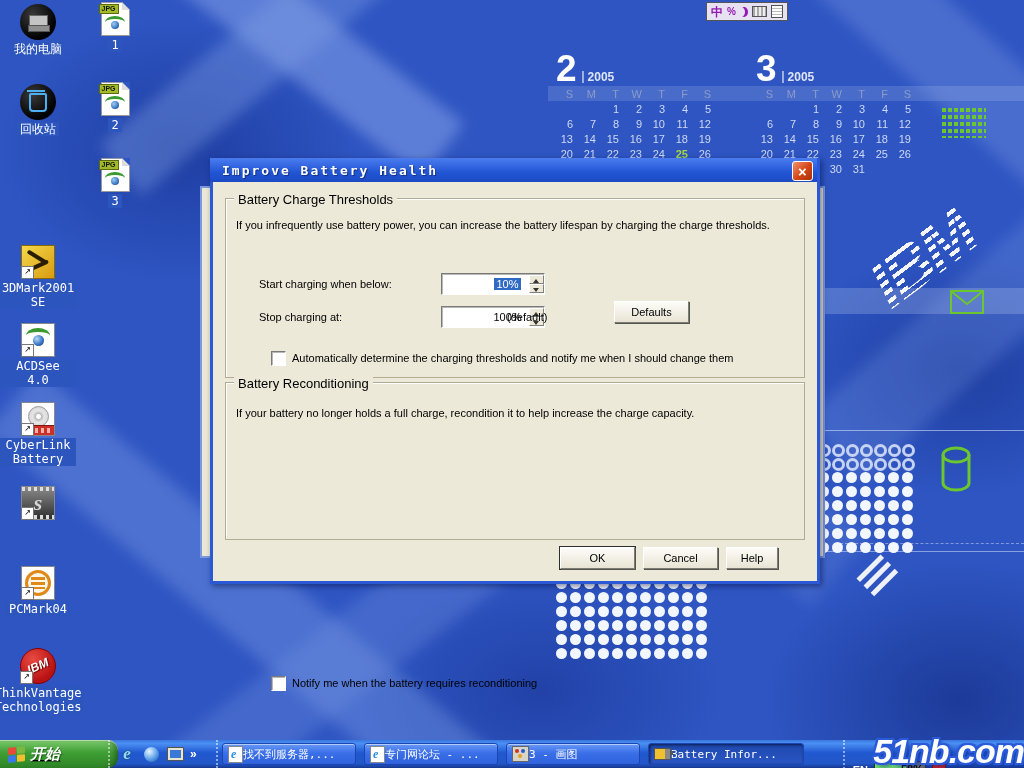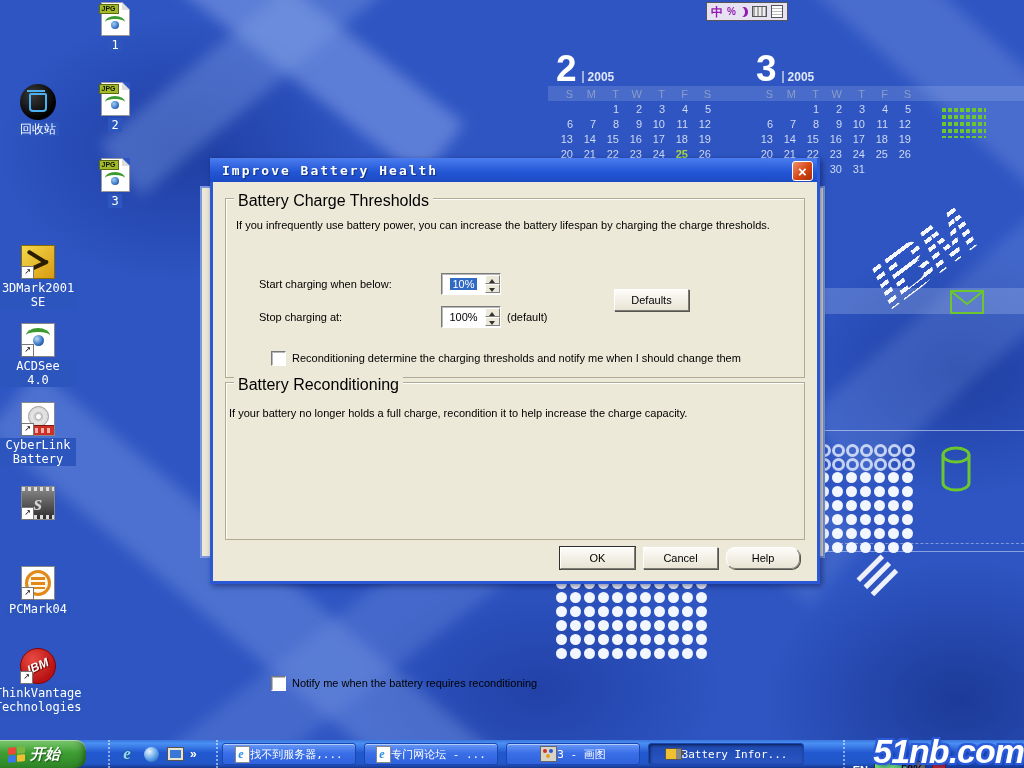--- a/index.html
+++ b/index.html
@@ -89,61 +89,61 @@
   
   .dialog{position:absolute;left:210px;top:158px;width:604px;height:420px;z-index:4;border:3px solid #2b59d6;background:#ece9d8;box-shadow:2px 2px 6px rgba(0,10,60,.5);}
   .titlebar{position:absolute;left:-3px;top:-3px;width:604px;height:24px;padding:0 0 0 3px;background:linear-gradient(180deg,#4a7cf0,#2255d4 60%,#1c4ac4);display:flex;align-items:center;}
   .title{color:#fff;font-family:"DejaVu Sans Mono",monospace;font-weight:bold;font-size:13px;letter-spacing:2px;margin-left:9px;text-shadow:1px 1px 1px #10307e;}
   .close-btn{position:absolute;right:4px;top:3px;width:19px;height:18px;border-radius:3px;border:1px solid #fff;background:linear-gradient(135deg,#f0926e,#d44414 55%,#a83008);display:flex;align-items:center;justify-content:center;}
   .close-btn::before{content:"\00d7";color:#fff;font-size:15px;font-weight:bold;line-height:15px;}
   .dbody{position:absolute;left:0;top:21px;right:0;bottom:0;font-size:11px;color:#000;}
   .grp{position:absolute;border:1px solid #b0ac94;box-shadow:inset 1px 1px 0 #fff;}
   .g1{left:12px;top:16px;width:578px;height:178px;}
   .g2{left:12px;top:200px;width:578px;height:156px;}
-  .legend{position:absolute;top:-7px;left:8px;background:#ece9d8;padding:0 4px;font-size:16px;}
+  .legend{position:absolute;top:-7px;left:8px;background:#ece9d8;padding:0 4px;font-size:13px;}
   .desc{position:absolute;left:10px;top:20px;width:560px;}
   .lbl{position:absolute;text-align:center;}
   .l-start{left:33px;top:79px;}
   .l-stop{left:33px;top:112px;}
-  .spin{position:absolute;width:58px;height:20px;background:#fff;border:1px solid;border-color:#7a7a7a #fff #fff #7a7a7a;box-shadow:inset 1px 1px 0 #b8b8b8;display:flex;align-items:center;}
+  .spin{position:absolute;width:58px;height:20px;background:#fff;border:1px solid;border-color:#7a7a7a #fff #fff #7a7a7a;box-shadow:inset 1px 1px 0 #b8b8b8;display:flex;align-items:center;padding-left:44px;}
   .s1{left:215px;top:74px;}
   .s2{left:215px;top:107px;}
   .spin-val{flex:1;text-align:center;font-size:11px;}
   .spin-val.sel{flex:none;margin:0 auto;background:#316ac5;color:#fff;padding:0 2px;}
   .spin-btns{width:15px;height:18px;display:flex;flex-direction:column;}
   .su,.sd{flex:1;background:#ece9d8;border:1px solid;border-color:#fff #808080 #808080 #fff;position:relative;}
   .su::before{content:"";position:absolute;left:3px;top:3px;border:3px solid transparent;border-bottom:4px solid #333;border-top:none;}
   .sd::before{content:"";position:absolute;left:3px;top:3px;border:3px solid transparent;border-top:4px solid #333;border-bottom:none;}
   .note{position:absolute;left:281px;top:112px;}
   button{font-family:"Liberation Sans",sans-serif;font-size:11px;background:linear-gradient(180deg,#fdfcf8,#e8e4d4);border:1px solid;border-color:#fff #7c7c74 #7c7c74 #fff;box-shadow:1px 1px 0 #55544e;position:absolute;cursor:default;}
-  .b-defaults{left:388px;top:90px;width:75px;height:22px;}
+  .b-defaults{left:388px;top:102px;width:75px;height:22px;}
   .b-recondition{left:260px;top:251px;width:202px;height:22px;}
   .b-ok{left:347px;top:365px;width:75px;height:22px;box-shadow:1px 1px 0 #55544e,0 0 0 1px #2f2f2f;}
   .b-cancel{left:430px;top:365px;width:75px;height:22px;}
-  .b-help{left:513px;top:365px;width:74px;height:22px;border-radius:9px;}
+  .b-help{left:513px;top:365px;width:52px;height:22px;}
   .cb{position:absolute;width:13px;height:13px;background:#fff;border:1px solid;border-color:#7a7a7a #fff #fff #7a7a7a;box-shadow:inset 1px 1px 0 #b8b8b8;}
   .cb1{left:45px;top:152px;}
   .cbl1{position:absolute;left:66px;top:153px;}
   .cb2{left:45px;top:293px;}
   .cbl2{position:absolute;left:66px;top:294px;}
-  .desc2{position:absolute;left:3px;top:24px;width:560px;}
+  .desc2{position:absolute;left:10px;top:24px;width:560px;}
   
   .taskbar{position:absolute;left:0;top:740px;width:1024px;height:28px;background:linear-gradient(180deg,#3a77e0,#4a90f4 12%,#2258d0 45%,#2157c7 85%,#16378f);z-index:20;}
-  .startbtn{position:absolute;left:0;top:0;width:86px;height:28px;border-radius:0 10px 10px 0;background:linear-gradient(180deg,#7eca6f,#3f9e34 45%,#2e8526);box-shadow:inset 0 1px 0 rgba(255,255,255,.45),inset -7px 0 9px -6px rgba(0,0,0,.55);display:flex;align-items:center;gap:5px;padding-left:8px;box-sizing:border-box;}
+  .startbtn{position:absolute;left:0;top:0;width:118px;height:28px;border-radius:0 10px 10px 0;background:linear-gradient(180deg,#7eca6f,#3f9e34 45%,#2e8526);box-shadow:inset 0 1px 0 rgba(255,255,255,.45),inset -7px 0 9px -6px rgba(0,0,0,.55);display:flex;align-items:center;gap:5px;padding-left:8px;box-sizing:border-box;text-decoration:underline;}
   .winflag{width:17px;height:15px;display:grid;grid-template-columns:8px 8px;grid-auto-rows:7px;gap:1px;transform:skewY(-6deg);}
   .winflag span{display:block;border-radius:1px;}
   .startlabel{color:#fff;font-weight:bold;font-style:italic;font-size:15px;font-family:"DejaVu Sans Mono",monospace;text-shadow:1px 1px 1px #1d5a18;}
   .qlaunch{position:absolute;left:108px;top:0;width:110px;height:28px;display:flex;align-items:center;gap:6px;padding-left:8px;box-sizing:border-box;border-left:2px dotted rgba(255,255,255,.5);border-right:2px dotted rgba(255,255,255,.5);}
   .ql{width:18px;height:18px;display:flex;align-items:center;justify-content:center;}
   .ql-ie::before{content:"e";font-family:"Liberation Serif",serif;font-style:italic;font-weight:bold;font-size:17px;color:#9ed2ff;text-shadow:0 0 2px #063;}
   .ql-globe{width:15px;height:15px;border-radius:50%;background:radial-gradient(circle at 35% 30%,#e8f4ff,#5aa0e8 55%,#1c50a0);}
   .ql-desk{width:15px;height:12px;background:#e8e4d0;border:1px solid #555;position:relative;}
   .ql-desk::before{content:"";position:absolute;inset:2px;background:#3a78d8;}
   .ql-chev{color:#fff;font-size:12px;font-weight:bold;}
-  .task{position:absolute;top:3px;height:22px;border-radius:3px;border:1px solid #1b45b0;background:linear-gradient(180deg,#6899f6,#3a6fe8 45%,#2f62dc);box-shadow:inset 0 1px 0 rgba(255,255,255,.5);display:flex;align-items:center;gap:0;padding:8px 5px;box-sizing:border-box;color:#fff;font-family:"DejaVu Sans Mono",monospace;font-size:11px;white-space:nowrap;overflow:hidden;justify-content:center;}
+  .task{position:absolute;top:3px;height:22px;border-radius:3px;border:1px solid #1b45b0;background:linear-gradient(180deg,#6899f6,#3a6fe8 45%,#2f62dc);box-shadow:inset 0 1px 0 rgba(255,255,255,.5);display:flex;align-items:center;gap:0;padding:8px 5px;box-sizing:border-box;color:#fff;font-family:"DejaVu Sans Mono",monospace;font-size:11px;white-space:nowrap;overflow:hidden;}
   .task.active{background:linear-gradient(180deg,#1e48ae,#2a56c4);box-shadow:inset 1px 1px 3px rgba(0,0,20,.65);}
   .t-page{width:13px;height:15px;background:#fff;border:1px solid #888;position:relative;flex:none;}
   .t-page::before{content:"e";position:absolute;left:2px;top:0px;font-family:"Liberation Serif",serif;font-style:italic;font-weight:bold;font-size:12px;color:#2f8fe8;}
   .t-paint{width:15px;height:14px;background:#d8d4c8;border:1px solid #666;position:relative;flex:none;}
   .t-paint::before{content:"";position:absolute;left:2px;top:2px;width:4px;height:4px;border-radius:50%;background:#d03020;box-shadow:6px 0 0 #2858d0,3px 5px 0 #e0a020;}
   .t-batt{width:15px;height:10px;background:linear-gradient(90deg,#f0c030 70%,#888 70%);border:1px solid #555;position:relative;flex:none;}
   .t-batt::after{content:"";position:absolute;right:-3px;top:2px;width:2px;height:4px;background:#555;}
   .tray{position:absolute;right:0;top:0;height:28px;display:flex;align-items:center;gap:6px;padding:16px 6px 0 8px;border-left:2px dotted rgba(255,255,255,.5);}
   .tray-lang{color:#fff;font-size:11px;font-weight:bold;}
   .tray-batt{width:50px;height:16px;background:#6a6a6a;border:1px solid #333;position:relative;}
@@ -428,20 +428,27 @@
       <span class="dot fill"></span>
       <span class="dot fill"></span>
       <span class="dot fill"></span>
       <span class="dot fill"></span>
       <span class="dot fill"></span>
       <span class="dot fill"></span>
       <span class="dot fill"></span>
       <span class="dot fill"></span>
     </div>
 
+  <div class="dicon" style="left:0px;top:4px;">
+    <span class="ic ic-round">
+        <span class="mc-screen"></span>
+        <span class="mc-base"></span>
+      </span>
+    <span class="dlabel">我的电脑</span>
+  </div>
   <div class="dicon" style="left:0px;top:84px;">
     <span class="ic ic-round">
         <span class="rb-can"></span>
       </span>
     <span class="dlabel">回收站</span>
   </div>
   <div class="dicon" style="left:0px;top:245px;">
     <span class="ic ic-sq ic-3dm">
         <span class="dm-sl1"></span>
         <span class="dm-sl2"></span>
@@ -555,21 +562,21 @@
         <span class="lbl l-stop">Stop charging at:</span>
         <div class="spin s2">
           <span class="spin-val">100%</span>
           <span class="spin-btns">
               <span class="su"></span>
               <span class="sd"></span>
             </span>
         </div>
         <span class="note">(default)</span>
         <span class="cb cb1"></span>
-        <span class="cbl1">Reconditioning determine the charging thresholds and notify me when I should change them</span>
+        <span class="cbl1">Automatically determine the charging thresholds and notify me when I should change them</span>
       </div>
       <div class="grp g2">
         <span class="legend">Battery Reconditioning</span>
         <div class="desc desc2">If your battery no longer holds a full charge, recondition it to help increase the charge capacity.</div>
         <span class="cb cb2"></span>
         <span class="cbl2">Notify me when the battery requires reconditioning</span>
       </div>
       <button class="b-ok">OK</button>
       <button class="b-cancel">Cancel</button>
       <button class="b-help">Help</button>

